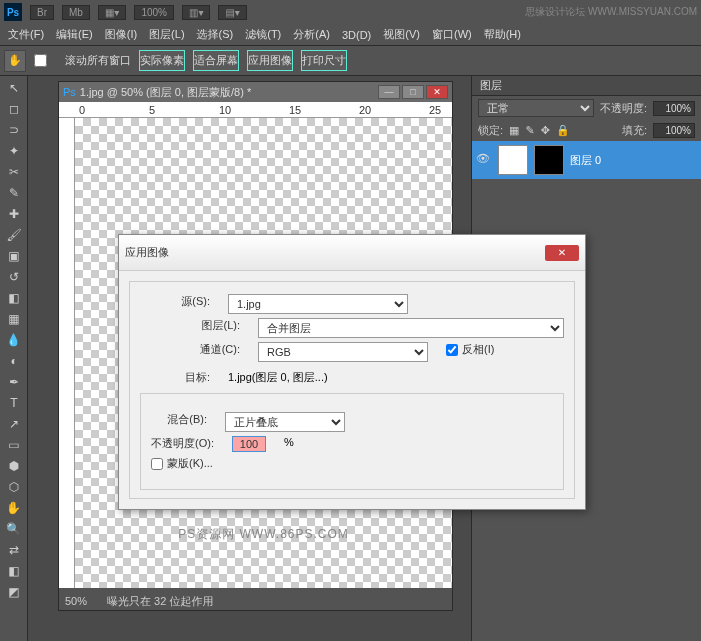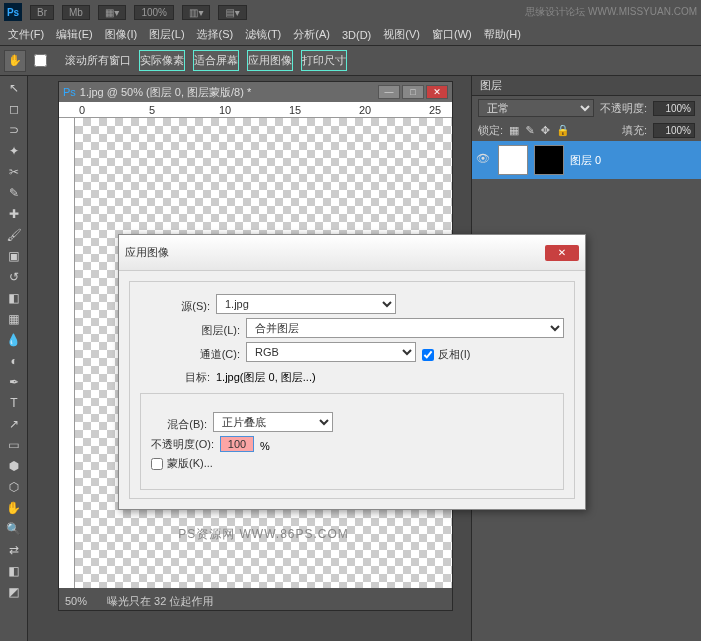--- a/index.html
+++ b/index.html
@@ -40,21 +40,21 @@
 .thumb2{width:30px;height:30px;background:#000;border:1px solid #888}
 
 .dialog{position:absolute;left:118px;top:234px;width:468px;background:#f0f0f0;border:1px solid #888;box-shadow:2px 2px 8px rgba(0,0,0,0.4)}
 .dlg-title{background:linear-gradient(#fff,#e8e8e8);height:36px;display:flex;align-items:center;padding:0 6px;color:#333;border-bottom:1px solid #ccc}
 .dlg-close{margin-left:auto;width:34px;height:16px;background:#c84040;color:#fff;display:flex;align-items:center;justify-content:center;font-size:10px;border-radius:2px}
 .dlg-body{padding:10px;display:flex;gap:10px}
 .dlg-left{flex:1;border:1px solid #ccc;padding:8px 10px;position:relative}
 .dlg-right{width:90px;display:flex;flex-direction:column;gap:6px}
 .dlg-btn{background:linear-gradient(#fff,#e0e0e0);border:1px solid #888;padding:3px 0;text-align:center;font-size:11px;color:#333;cursor:pointer}
 .dlg-btn.primary{border:1px solid #4a90d9;box-shadow:0 0 2px #4a90d9}
-.field-row{display:flex;align-items:flex-end;margin:4px 0;gap:6px}
+.field-row{display:flex;align-items:flex-start;margin:4px 0;gap:18px}
 .field-label{width:70px;text-align:right;color:#333;font-size:11px}
 .field-select{flex:1;background:#fff;border:1px solid #999;padding:2px 4px;font-size:11px;color:#333}
 .cb{display:flex;align-items:center;gap:4px;font-size:11px;color:#333}
 .cb input{width:12px;height:12px}
 .sub-group{border:1px solid #ccc;padding:14px 10px;margin-top:8px}
 .opacity-input{width:34px;background:#fca5a5;border:1px solid #4a90d9;padding:1px 3px;font-size:11px;text-align:center;color:#333}
 </style>
 </head>
 <body>
 

